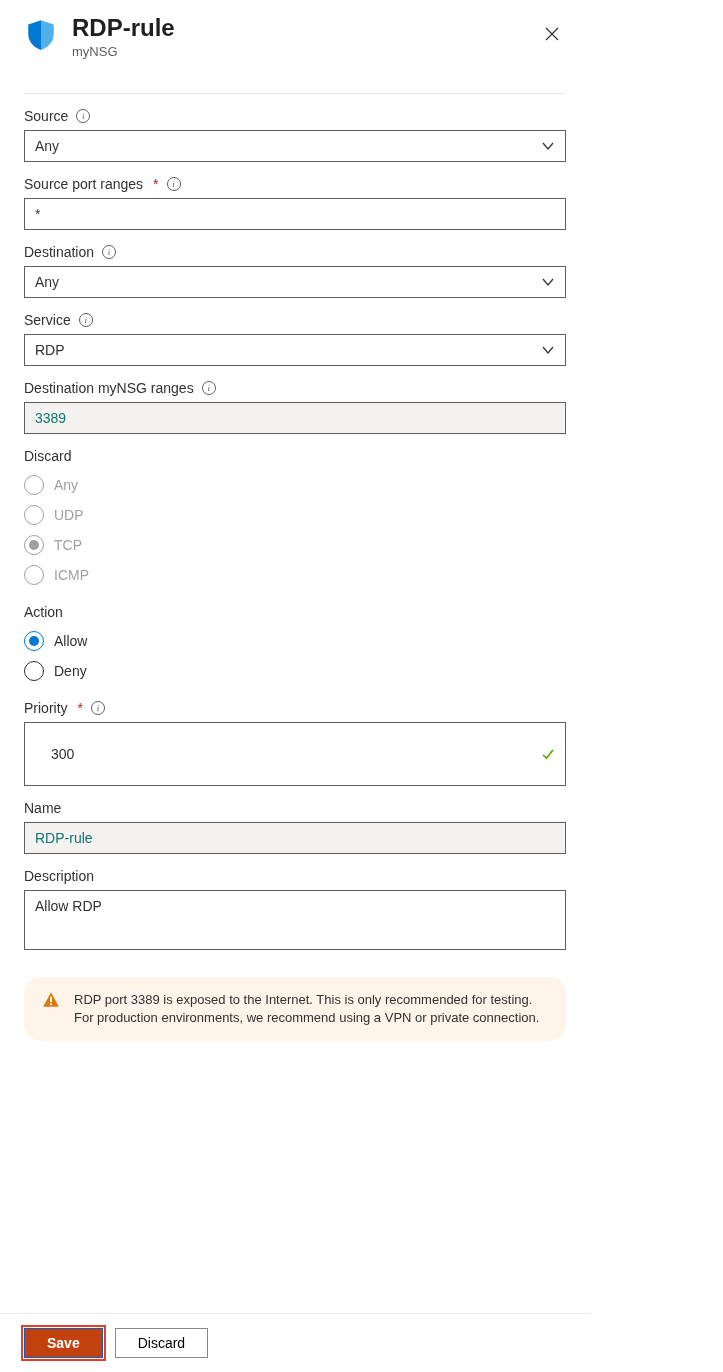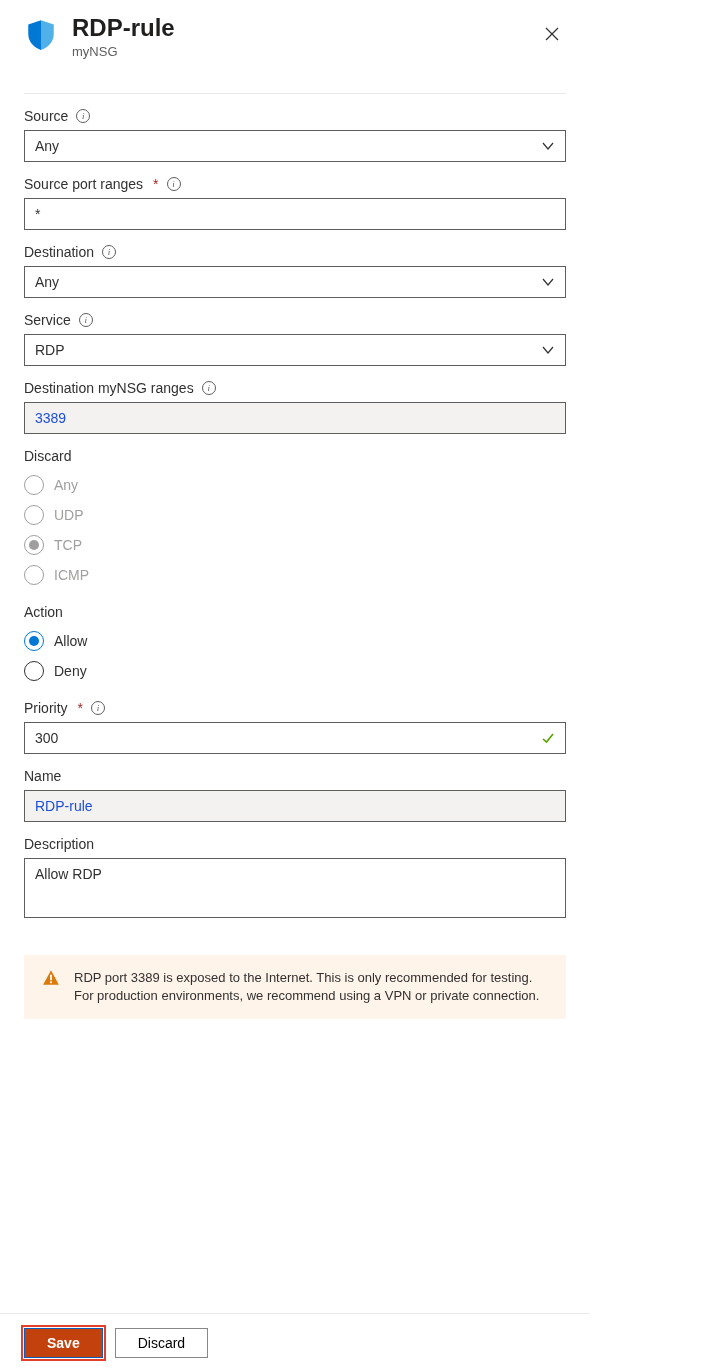--- a/index.html
+++ b/index.html
@@ -108,21 +108,21 @@
   }
   .check-ic {
     position: absolute;
     right: 10px; top: 50%;
     transform: translateY(-50%);
     width: 14px; height: 14px;
   }
   .check-ic svg { stroke: #57a300; stroke-width: 1.6; fill: none; }
   .textbox.disabled {
     background: #f3f2f1;
-    color: #1d4ed8;
+    color: #0f766e;
     border-color: #605e5c;
   }
   .textarea {
     min-height: 60px;
     resize: none;
   }
   .radio-group { margin-top: 6px; }
   .radio-row {
     display: flex;
     align-items: center;
@@ -144,26 +144,27 @@
   .radio .dot {
     width: 10px; height: 10px;
     border-radius: 50%;
     display: none;
   }
   .radio.checked-blue { border-color: #0078d4; }
   .radio.checked-blue .dot { background: #0078d4; display: block; }
   .radio.checked-grey .dot { background: #a19f9d; display: block; }
   .radio-label { font-size: 14px; }
   .warning-box {
-    margin-top: 34px;
+    margin-top: 24px;
     padding: 14px 18px;
     background: #fff4ea;
     display: flex;
     align-items: flex-start;
     gap: 14px;
+    border-radius: 17px;
   }
   .warn-ic {
     width: 18px; height: 18px;
     flex-shrink: 0;
   }
   .warning-text {
     font-size: 13px;
     color: #323130;
     line-height: 18px;
   }
@@ -314,21 +315,21 @@
         </div>
       </div>
     </div>
 
     <div class="field">
       <div class="field-label">
         <span>Priority</span>
           <span class="req">*</span>
         <span class="info-ic">i</span>
       </div>
-      <div class="textbox validated" style="padding:0">
+      <div class="textbox validated" style="padding:16px">
         <input class="textbox" style="border: none; width: calc(100% - 30px);" value="300">
         <span class="check-ic"><svg viewBox="0 0 14 14">
               <path d="M2 8 L5.5 11 L12 3"></path>
             </svg></span>
       </div>
     </div>
 
     <div class="field">
       <div class="field-label">
         <span>Name</span>

